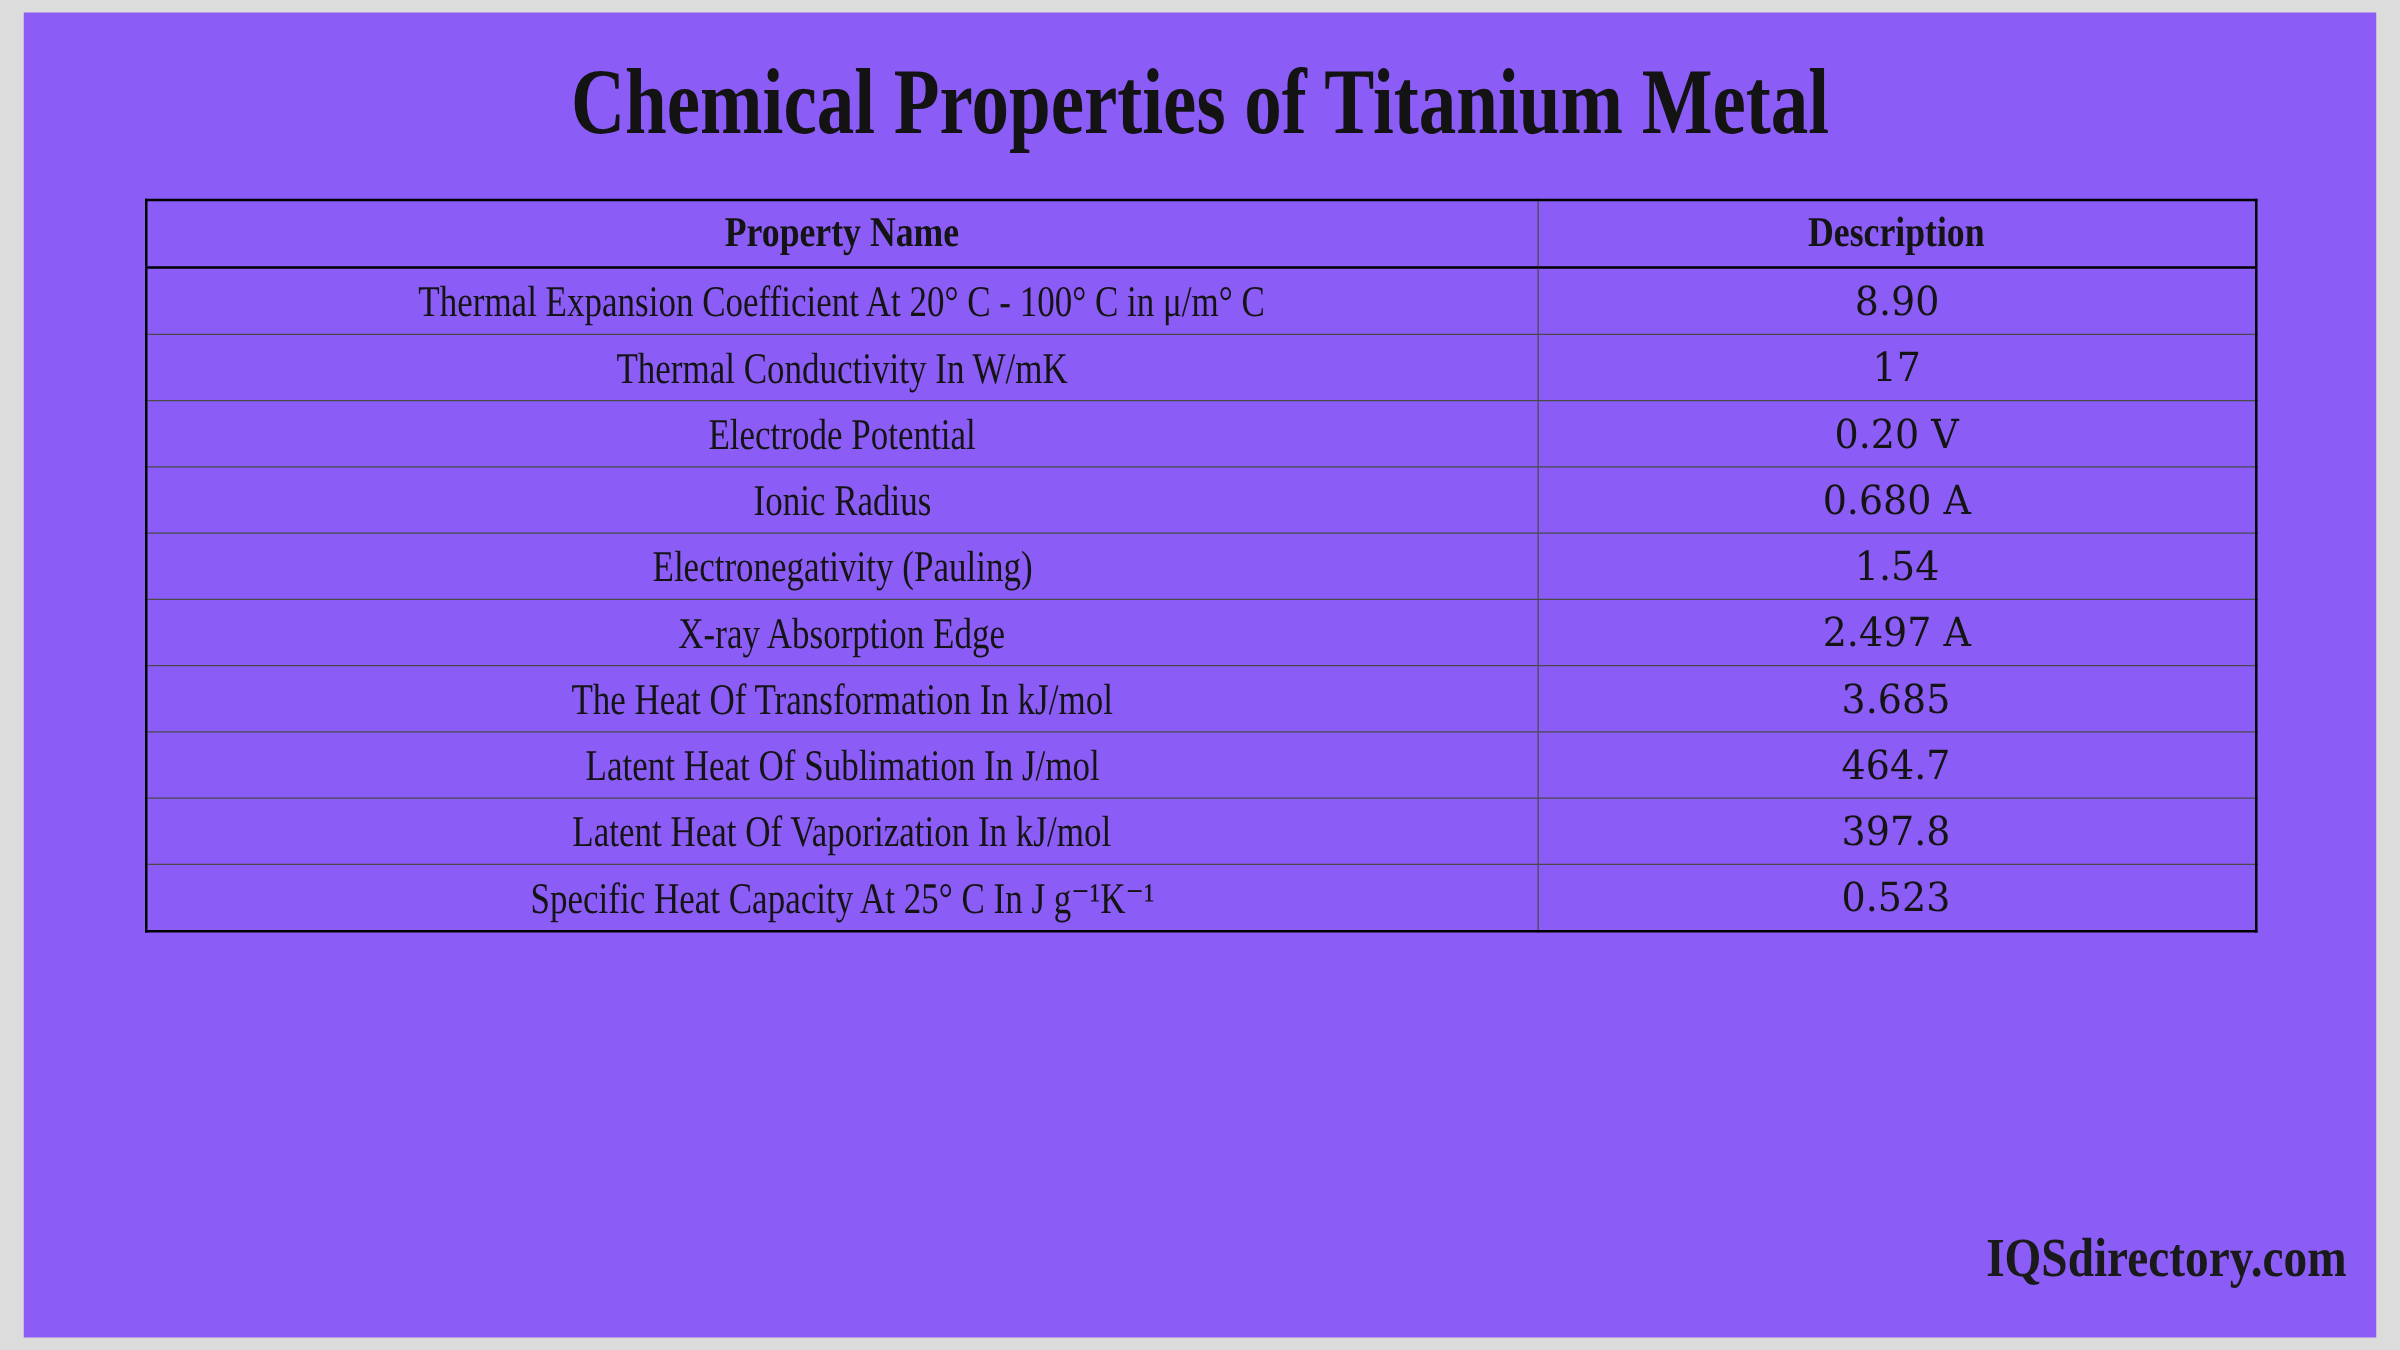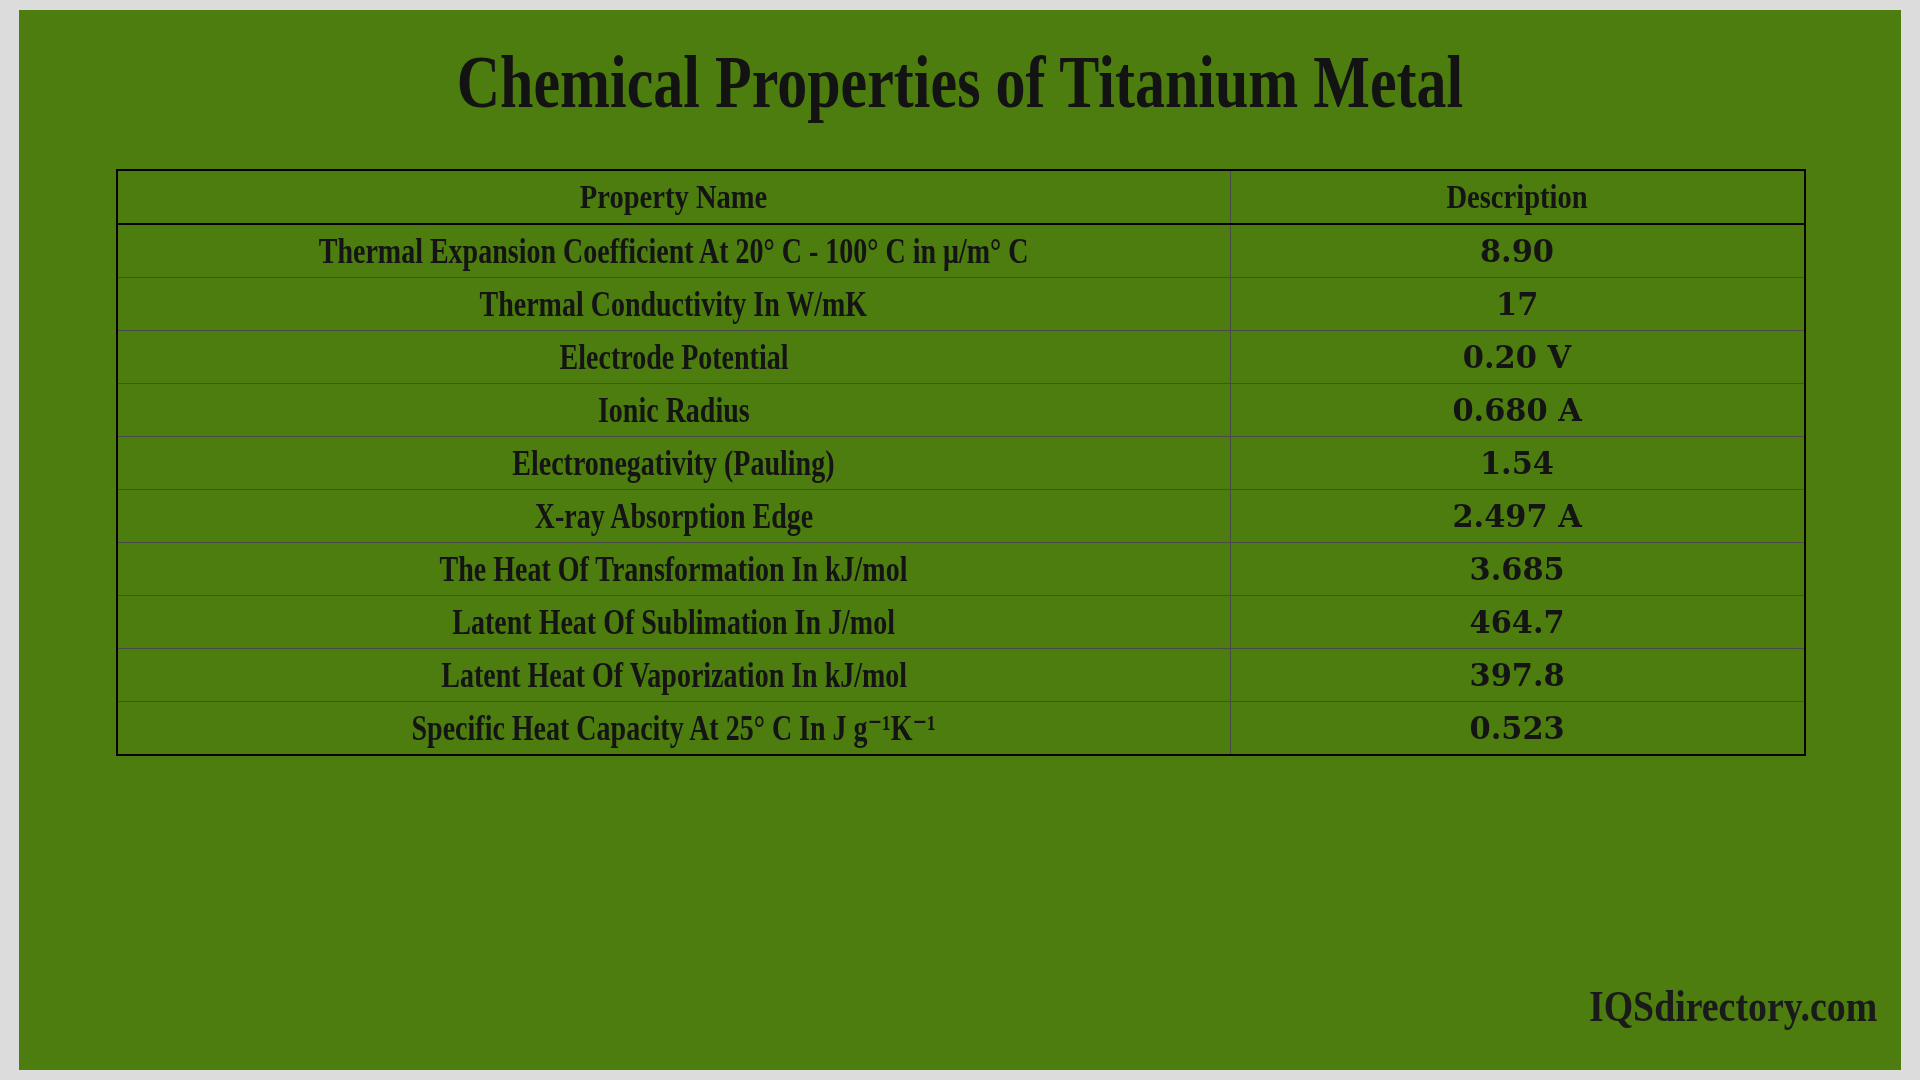--- a/index.html
+++ b/index.html
@@ -12,21 +12,21 @@
     background: #dcdcdc;
     font-family: "Liberation Serif", "DejaVu Serif", serif;
     overflow: hidden;
   }
   .page {
     position: absolute;
     left: 19px;
     top: 10px;
     width: 1882px;
     height: 1060px;
-    background: #4d7c0f;
+    background: #8b5cf6;
     box-sizing: border-box;
   }
   .title {
     position: absolute;
     left: 0;
     top: 34px;
     width: 1882px;
     text-align: center;
     font-family: "Liberation Serif", "DejaVu Serif", serif;
     font-size: 75px;
@@ -34,21 +34,21 @@
     color: #131313;
     letter-spacing: 0px;
     transform: scaleX(0.80);
     transform-origin: 50% 50%;
     white-space: nowrap;
     line-height: 1.0;
   }
   .table-wrap {
     position: absolute;
     left: 97px;
-    top: 159px;
+    top: 149px;
     width: 1688px;
   }
   table.props {
     border-collapse: collapse;
     width: 1688px;
     table-layout: fixed;
     border: 2px solid #000000;
   }
   table.props col.c1 { width: 1113px; }
   table.props col.c2 { width: 575px; }
@@ -57,21 +57,21 @@
     border: 1px solid #4a4a4a;
     text-align: center;
     vertical-align: middle;
     padding: 0;
     color: #141414;
   }
   table.props th {
     border-bottom: 2px solid #000000;
     height: 52px;
   }
-  table.props td { height: 52px; font-weight: bold; }
+  table.props td { height: 52px; }
 
   
   .hdr-text {
     display: inline-block;
     font-size: 34px;
     font-weight: bold;
     font-family: "Liberation Serif", "DejaVu Serif", serif;
     transform: scaleX(0.84);
     transform-origin: 50% 50%;
     white-space: nowrap;

